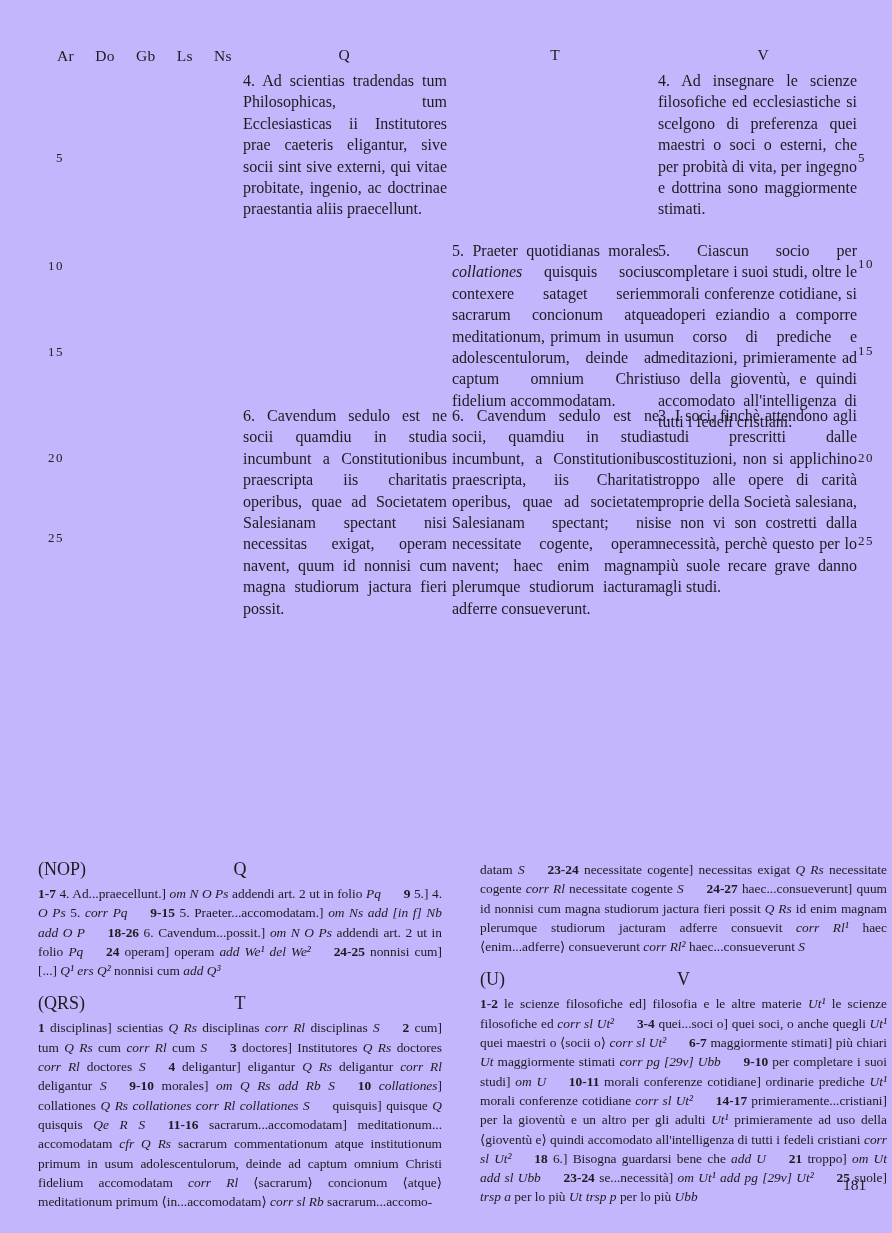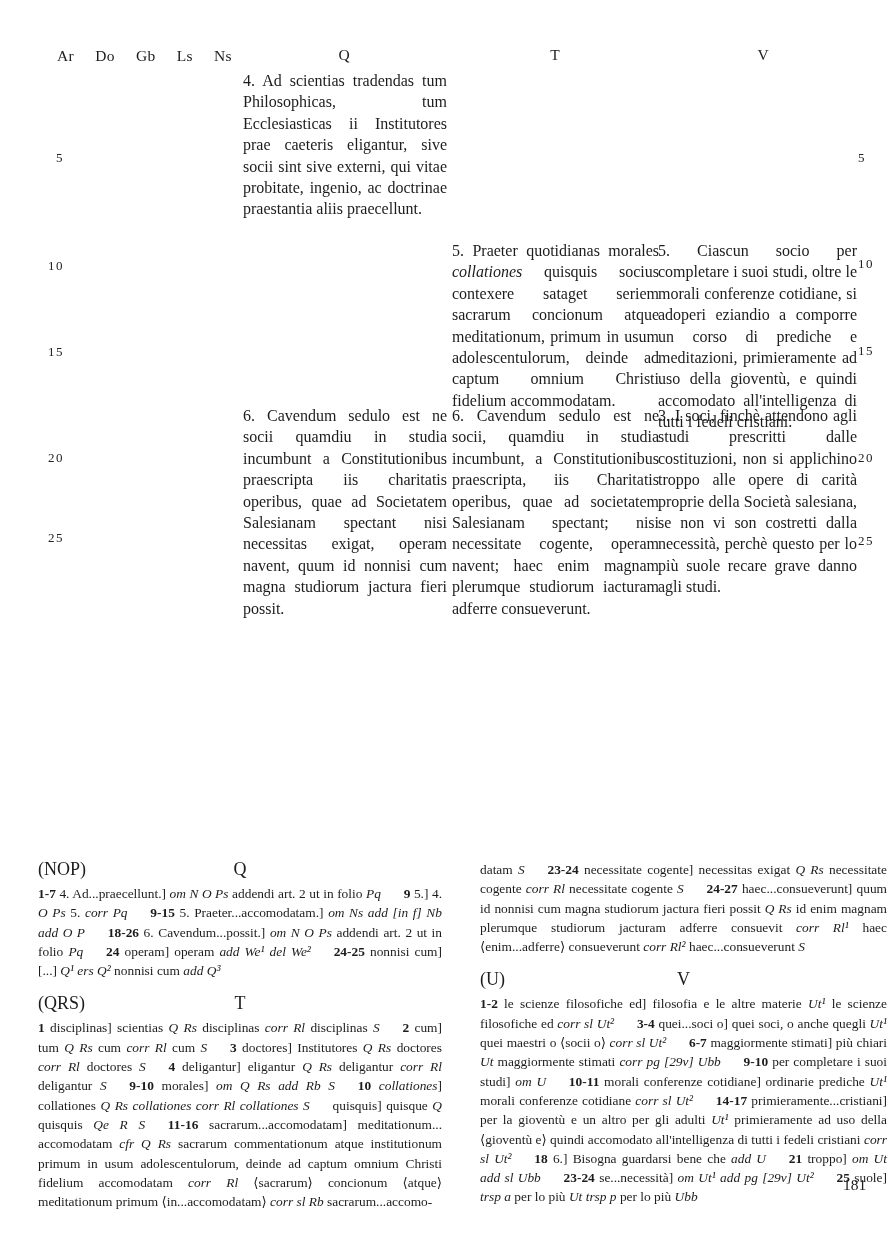--- a/index.html
+++ b/index.html
@@ -1,19 +1,19 @@
 <!DOCTYPE html>
 <html><head>
 <meta charset="utf-8">
 <style>
   * { margin:0; padding:0; box-sizing:border-box; }
   html,body { background:#e9e9e7; }
   #page {
     position:relative; width:892px; height:1233px;
-    background:#ffffff; color:#1c1c1c;
+    background:#c4b5fd; color:#1c1c1c;
     font-family:"Liberation Serif","DejaVu Serif",serif;
     overflow:hidden; margin:0 auto;
   }
   
   .sigla-row { position:absolute; left:57px; top:47px; display:flex; gap:21px;
     font-size:15.5px; letter-spacing:.4px; }
   .col-head { position:absolute; top:46px; font-size:15.5px; text-align:center; width:40px; }
   #head-q { left:324px; } #head-t { left:535px; } #head-v { left:743px; }
   
   .para { position:absolute; text-align:justify; font-size:16px; line-height:21.4px; }
@@ -63,20 +63,21 @@
   <div class="lineno left" style="top:450px">20</div>
   <div class="lineno left" style="top:530px">25</div>
 
   <div class="lineno right" style="top:150px">5</div>
   <div class="lineno right" style="top:256px">10</div>
   <div class="lineno right" style="top:343px">15</div>
   <div class="lineno right" style="top:450px">20</div>
   <div class="lineno right" style="top:533px">25</div>
 
   <div class="para colq row1"><span class="rn-n">4. Ad scientias tradendas tum Philosophicas, tum Ecclesiasticas ii Institutores prae caeteris eligantur, sive socii sint sive externi, qui vitae probitate, ingenio, ac doctrinae praestantia aliis praecellunt.</span></div>
+  <div class="para colv row1"><span class="rn-n">4. Ad insegnare le scienze filosofiche ed ecclesiastiche si scelgono di preferenza quei maestri o soci o esterni, che per probità di vita, per ingegno e dottrina sono maggiormente stimati.</span></div>
 
   <div class="para colt row2"><span class="rn-n">5. Praeter quotidianas morales </span><span class="rn-i">collationes</span><span class="rn-n"> quisquis socius contexere sataget seriem sacrarum concionum atque meditationum, primum in usum adolescentulorum, deinde ad captum omnium Christi fidelium accommodatam.</span></div>
   <div class="para colv row2"><span class="rn-n">5. Ciascun socio per completare i suoi studi, oltre le morali conferenze cotidiane, si adoperi eziandio a comporre un corso di prediche e meditazioni, primieramente ad uso della gioventù, e quindi accomodato all'intelligenza di tutti i fedeli cristiani.</span></div>
 
   <div class="para colq row3"><span class="rn-n">6. Cavendum sedulo est ne socii quamdiu in studia incumbunt a Constitutionibus praescripta iis charitatis operibus, quae ad Societatem Salesianam spectant nisi necessitas exigat, operam navent, quum id nonnisi cum magna studiorum jactura fieri possit.</span></div>
   <div class="para colt row3"><span class="rn-n">6. Cavendum sedulo est ne socii, quamdiu in studia incumbunt, a Constitutionibus praescripta, iis Charitatis operibus, quae ad societatem Salesianam spectant; nisi necessitate cogente, operam navent; haec enim magnam plerumque studiorum iacturam adferre consueverunt.</span></div>
   <div class="para colv row3"><span class="rn-n">3. I soci, finchè attendono agli studi prescritti dalle costituzioni, non si applichino troppo alle opere di carità proprie della Società salesiana, se non vi son costretti dalla necessità, perchè questo per lo più suole recare grave danno agli studi.</span></div>
 
   <div class="app-col app-left" style="top:860px">
     <div class="app-head">

